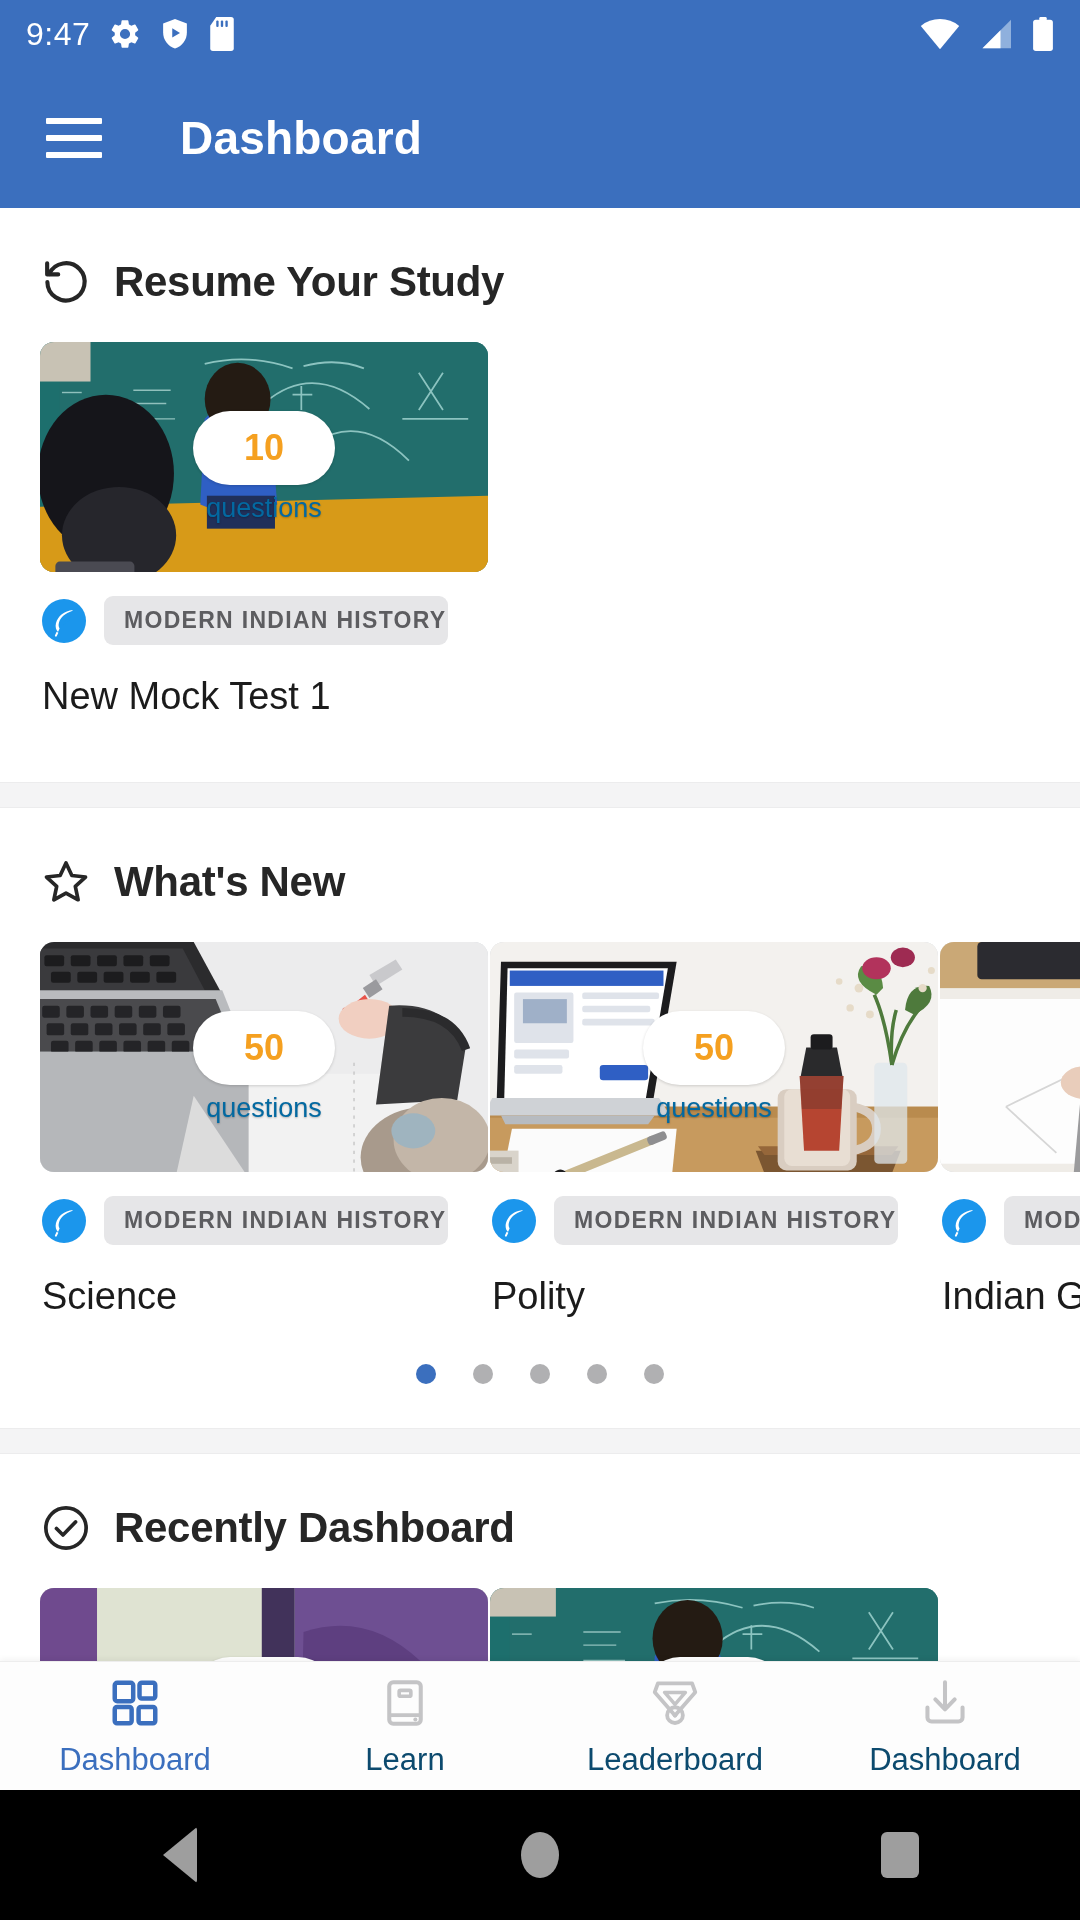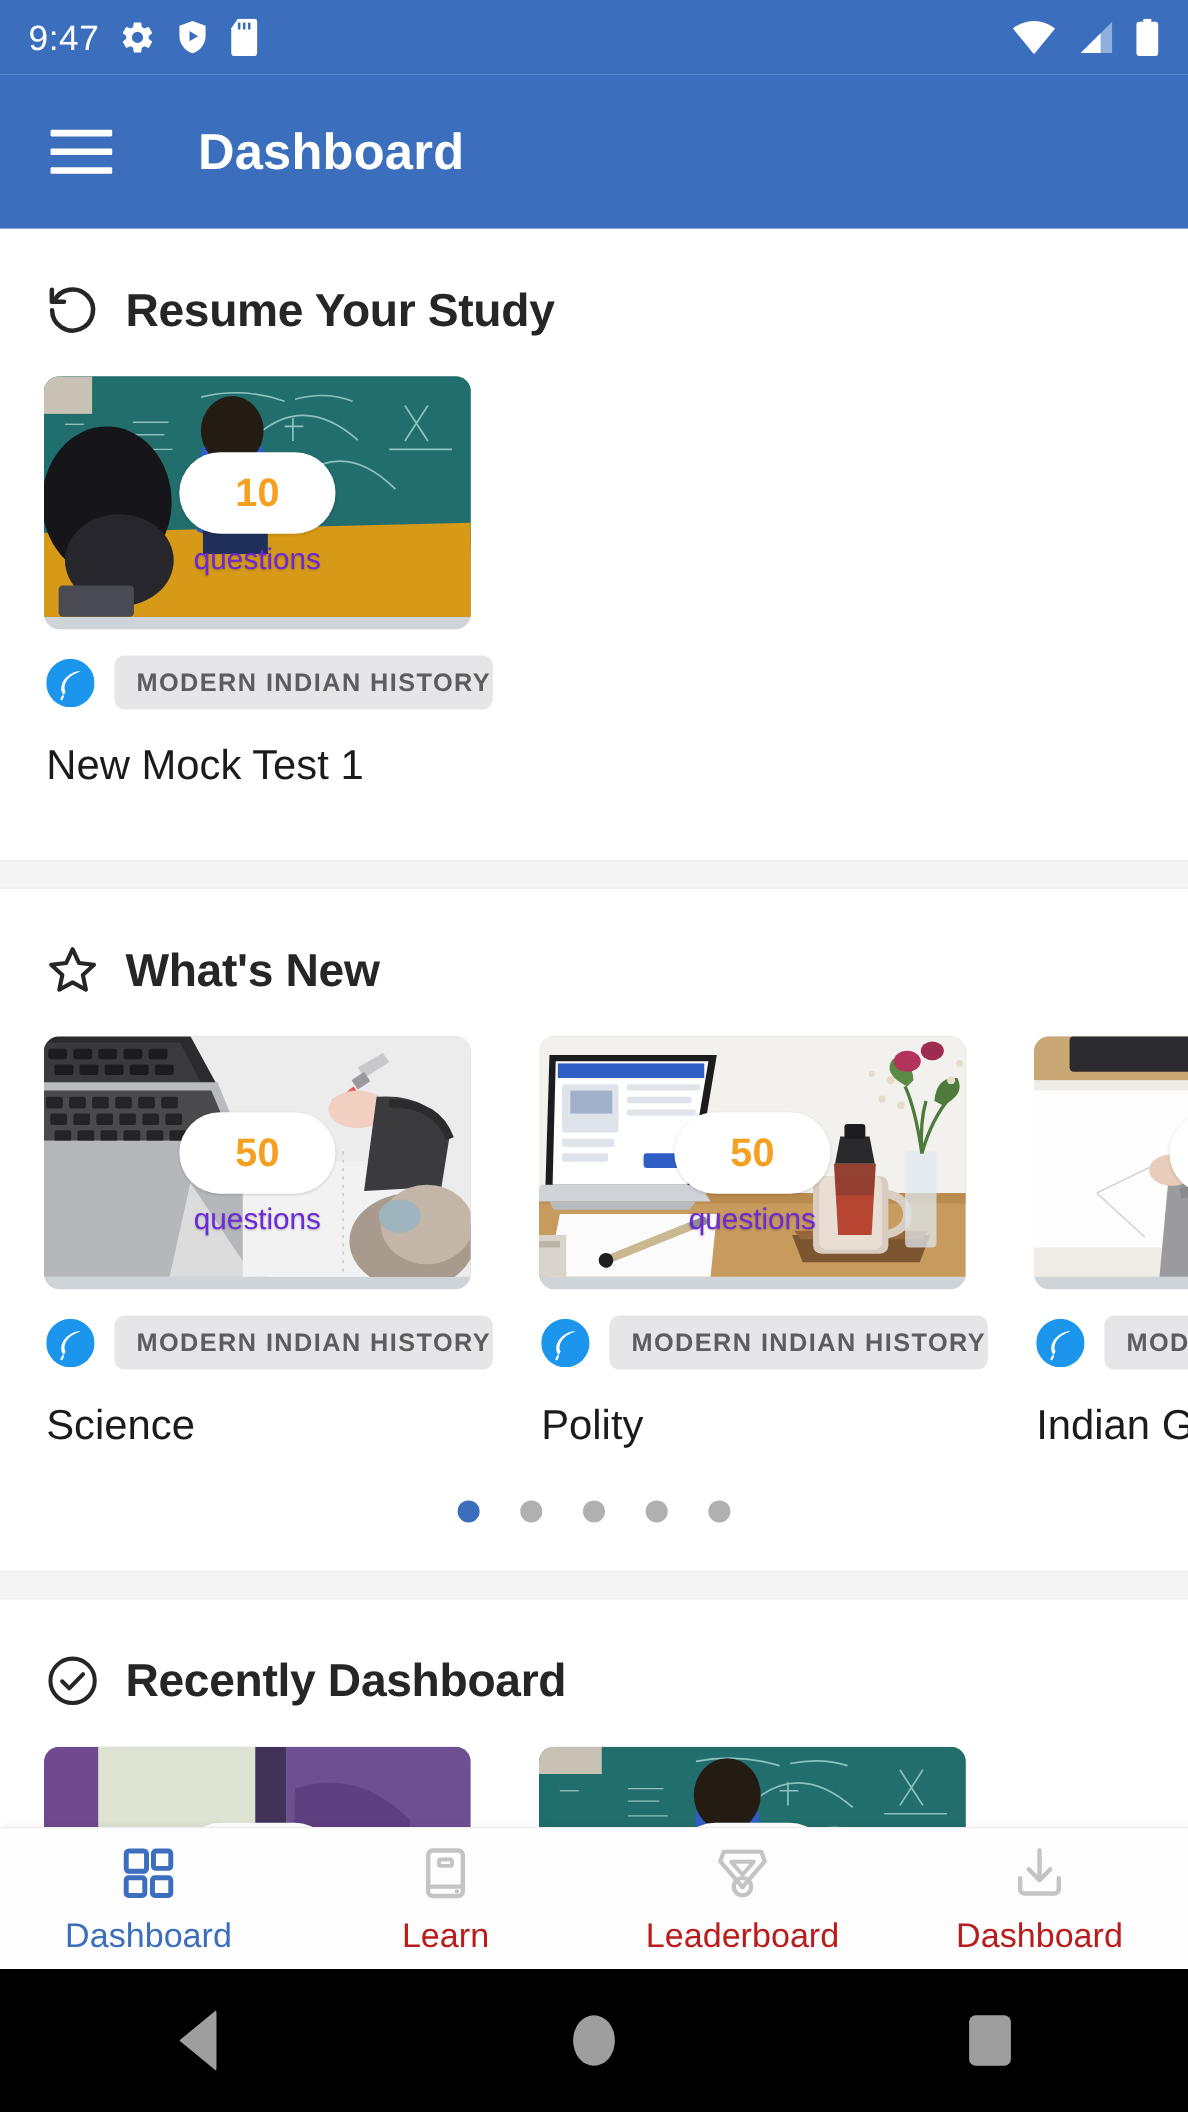--- a/index.html
+++ b/index.html
@@ -46,34 +46,34 @@
     display:flex; align-items:center; gap:22px;
     padding:48px 16px 0 40px;
   }
   .sec-title{ font-size:42px; font-weight:700; color:#262626; letter-spacing:-.3px; }
   .sec-ico{ width:52px; height:52px; flex:0 0 52px; display:block; }
 
   
   .row{ display:flex; gap:42px; padding:34px 0 0 40px; }
   .card{ width:408px; flex:0 0 408px; }
   .thumb{
-    position:relative; width:388px; height:230px; border-radius:14px; overflow:hidden;
+    position:relative; width:448px; height:230px; border-radius:14px; overflow:hidden;
     background:#cfd4d8;
   }
   .thumb .art{ position:absolute; inset:0; }
   .pill{
     position:absolute; left:50%; top:50%; transform:translate(-50%,-62%);
     min-width:142px; height:74px; background:#fff; border-radius:40px;
     display:flex; align-items:center; justify-content:center;
     font-size:36px; font-weight:700; color:#f5a020; padding:0 22px;
     box-shadow:0 1px 3px rgba(0,0,0,.16);
   }
   .qlabel{
     position:absolute; left:50%; top:50%; transform:translate(-50%, 36px);
-    color:#6d28d9; font-size:27px; font-weight:400; white-space:nowrap;
+    color:#0369a1; font-size:27px; font-weight:400; white-space:nowrap;
     text-shadow:0 1px 2px rgba(0,0,0,.25);
   }
   .meta{ display:flex; align-items:center; gap:18px; padding:24px 0 0 2px; }
   .badge-ico{ width:44px; height:44px; flex:0 0 44px; }
   .tag{
     background:#e6e6e8; color:#5d5d60; border-radius:9px;
     font-size:23px; font-weight:700; letter-spacing:1.3px;
     padding:11px 18px 11px 20px; white-space:nowrap; overflow:hidden;
     max-width:352px; text-overflow:clip;
   }
@@ -92,21 +92,21 @@
     position:absolute; top:1661px; left:0; width:1080px; height:129px;
     background:#fdfdfd; border-top:1px solid #ededed;
     display:flex; align-items:flex-start;
     box-shadow:0 -2px 6px rgba(0,0,0,.05);
   }
   .nav-item{
     flex:1 1 0; height:129px; display:flex; flex-direction:column;
     align-items:center; justify-content:center; gap:12px; cursor:pointer;
   }
   .nav-ico{ width:54px; height:54px; display:block; }
-  .nav-label{ font-size:31px; color:#b91c1c; font-weight:400; }
+  .nav-label{ font-size:31px; color:#0c4a6e; font-weight:400; }
   .nav-item.active .nav-label{ color:#3b6fbe; }
 
   
   .androidnav{
     position:absolute; top:1790px; left:0; width:1080px; height:130px;
     background:#000; display:flex; align-items:center;
   }
   .an-btn{ flex:1 1 0; display:flex; align-items:center; justify-content:center; cursor:pointer;}
   .an-back{ width:0;height:0;border-top:28px solid transparent;border-bottom:28px solid transparent;border-right:34px solid #9e9e9e;border-radius:3px;}
   .an-home{ width:38px;height:46px;border-radius:50%;background:#9e9e9e;}

